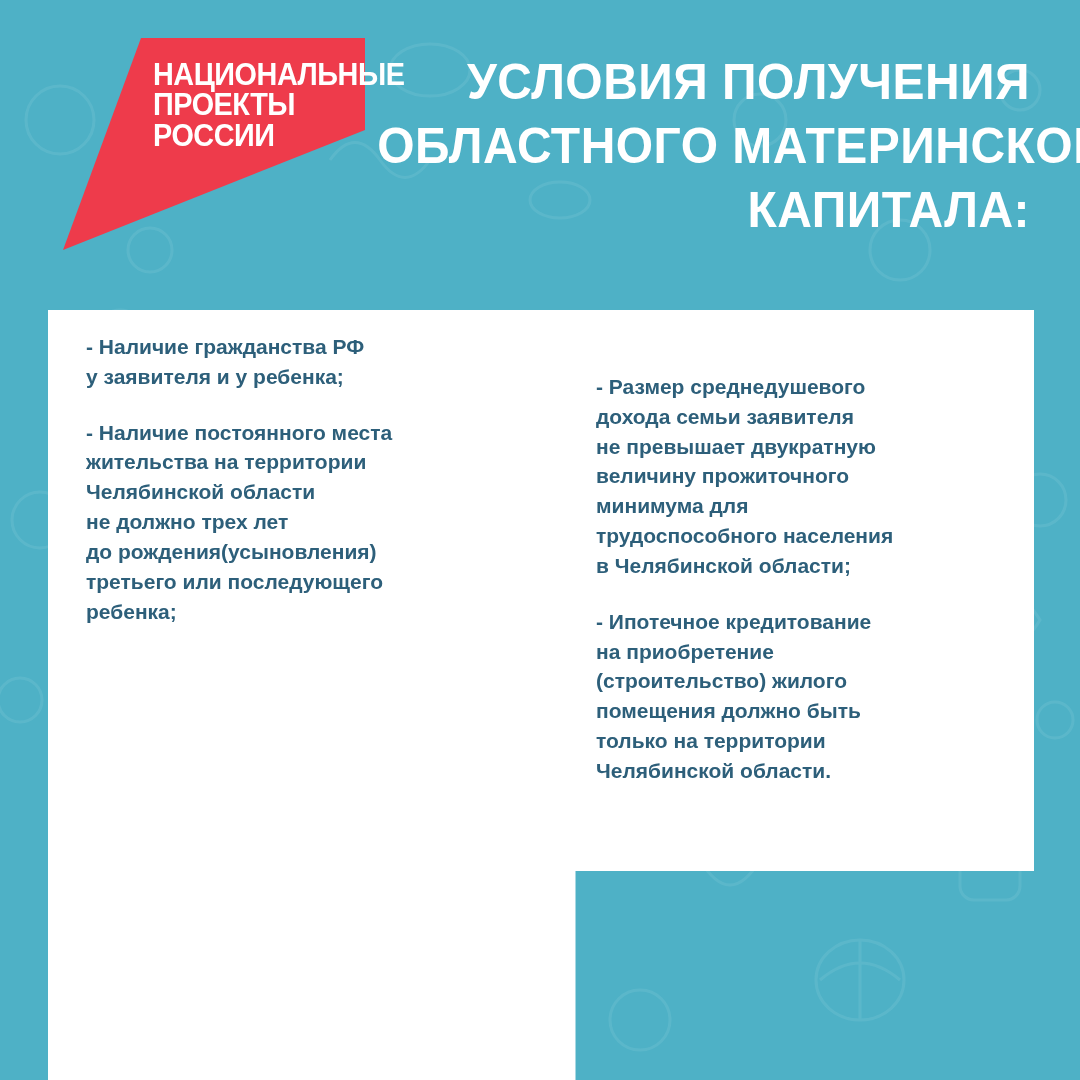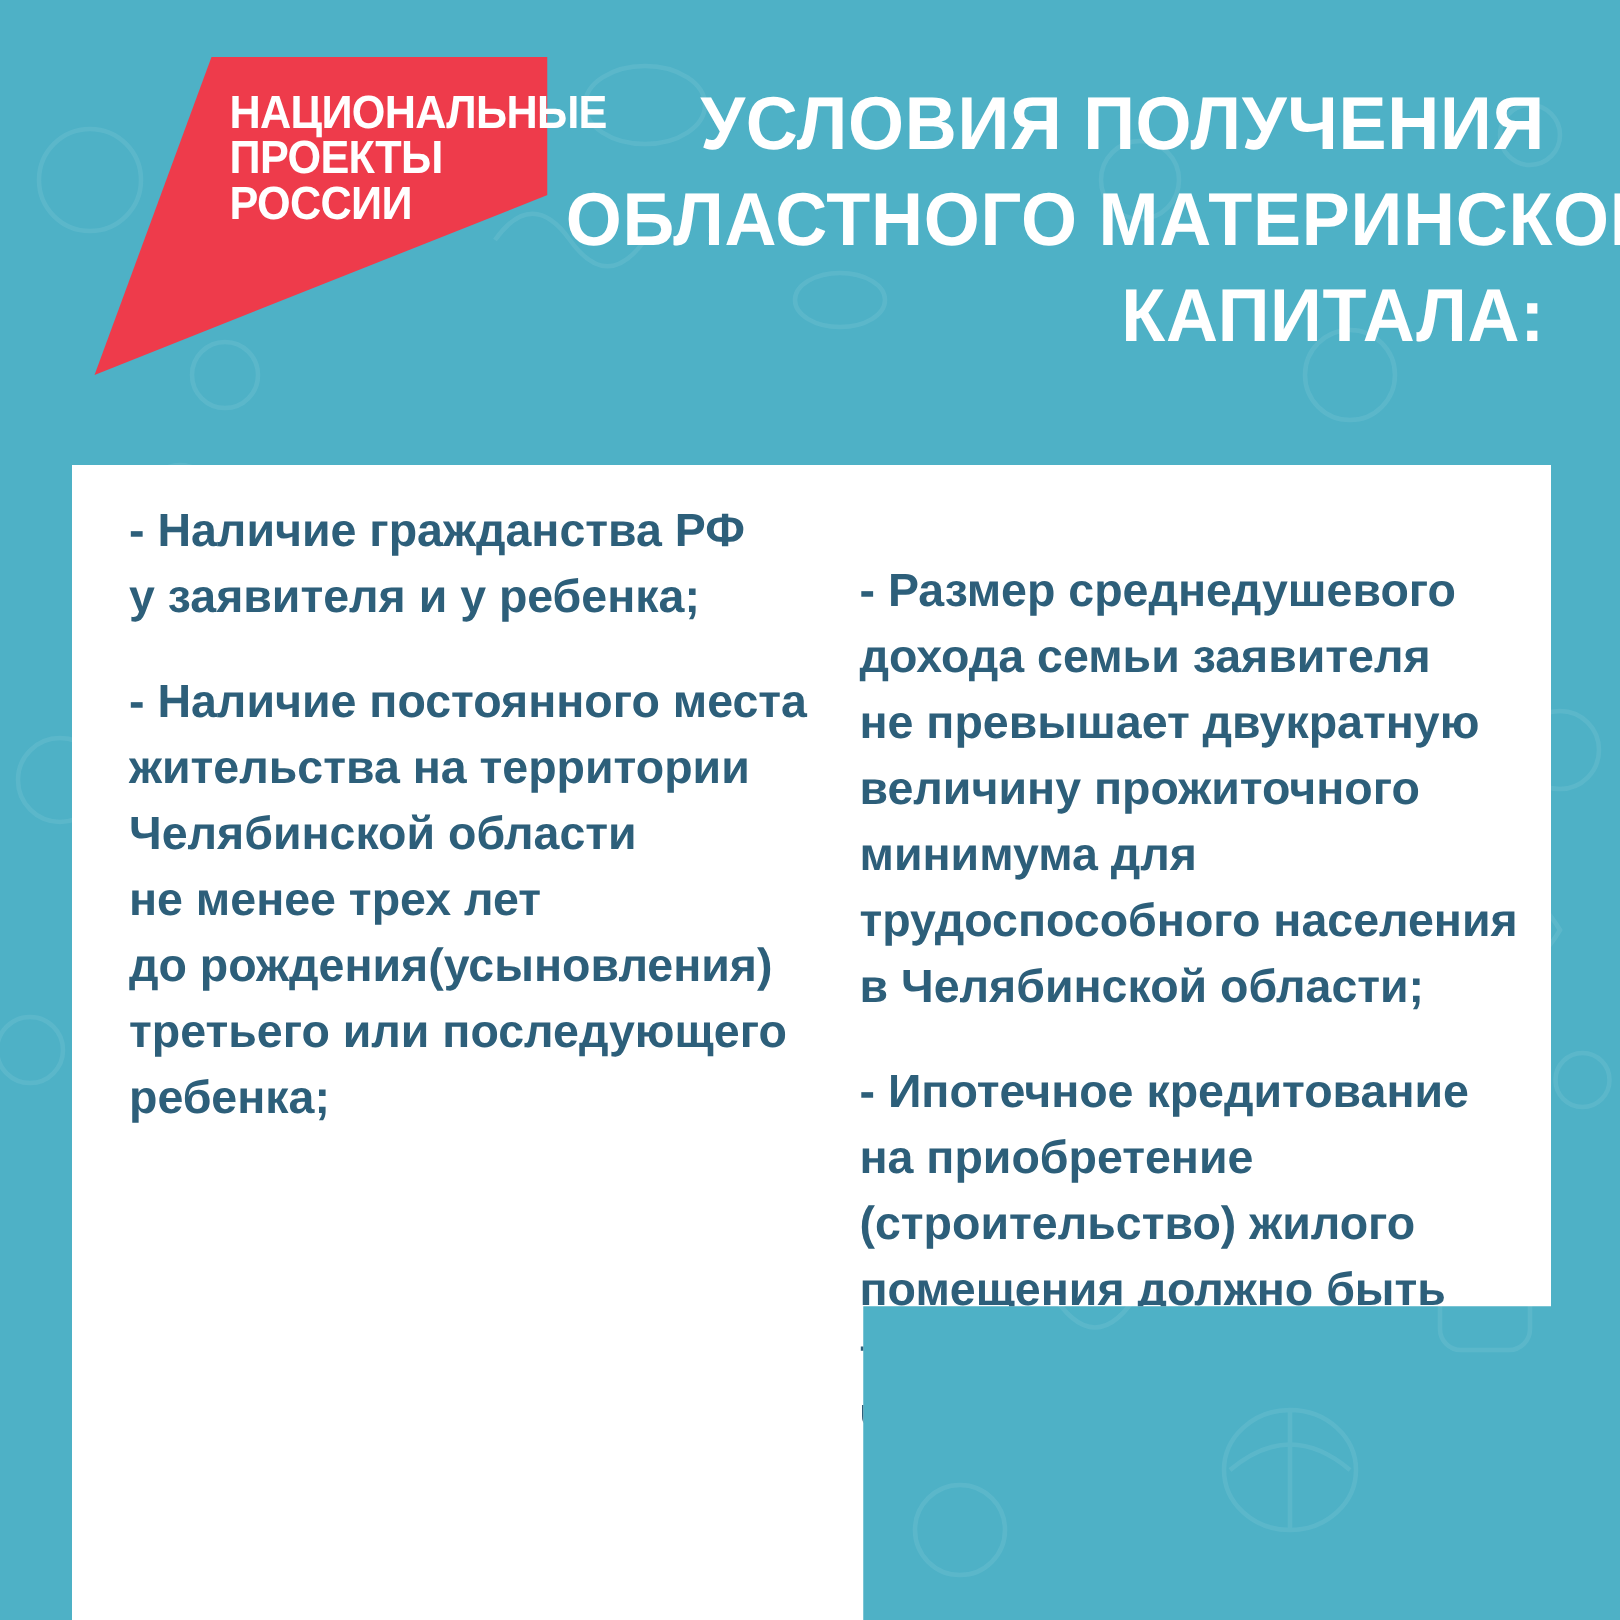--- a/index.html
+++ b/index.html
@@ -90,30 +90,30 @@
     height: 790px;
     background: #ffffff;
     clip-path: polygon(0 0, 100% 0, 100% 71%, 53.5% 71%, 53.5% 100%, 0 100%);
   }
 
   .col {
     position: absolute;
     color: #2d5f7a;
     font-family: "Liberation Sans", sans-serif;
     font-weight: bold;
-    font-size: 31px;
+    font-size: 21px;
     line-height: 1.42;
   }
   .col-left {
     left: 38px;
     top: 22px;
     width: 500px;
   }
   .col-right {
-    left: 525px;
+    left: 548px;
     top: 62px;
     width: 470px;
   }
   .para { margin: 0 0 26px 0; white-space: pre-line; }
   .para:last-child { margin-bottom: 0; }
 </style>
 </head>
 <body>
 
 <div class="poster">
@@ -166,21 +166,21 @@
   </div>
 
   <div class="card">
 
     <div class="col col-left">
       <p class="para">- Наличие гражданства РФ
 у заявителя и у ребенка;</p>
       <p class="para">- Наличие постоянного места
 жительства на территории
 Челябинской области
-не менее трех лет
+не должно трех лет
 до рождения(усыновления)
 третьего или последующего
 ребенка;</p>
     </div>
 
     <div class="col col-right">
       <p class="para">- Размер среднедушевого
 дохода семьи заявителя
 не превышает двукратную
 величину прожиточного

